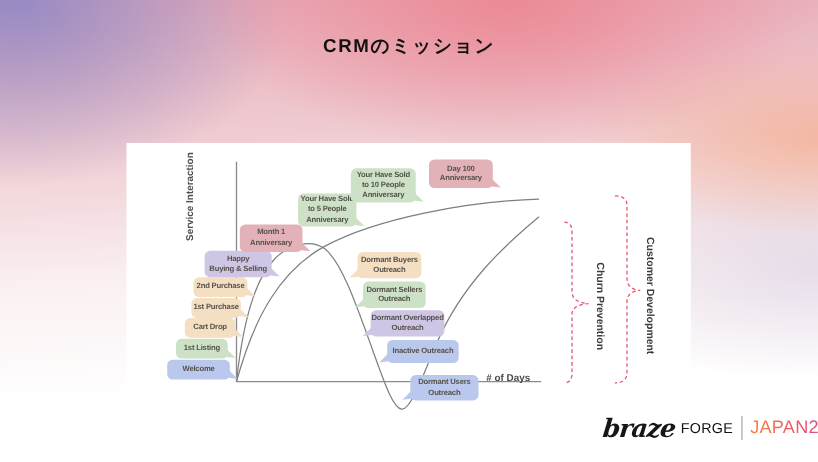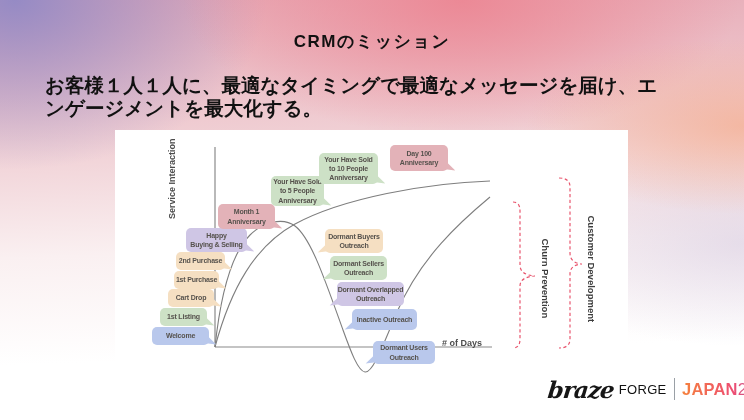--- a/index.html
+++ b/index.html
@@ -71,30 +71,29 @@
     letter-spacing:-1px; transform:skewX(-6deg);
   }
   .brand-bold { font-size:13px; font-weight:400; color:#111; letter-spacing:0.3px; margin-left:-2px; }
   .logo-divider { width:1.5px; height:22px; background:#9aa0a6; }
   .event-name {
     font-size:16.5px; letter-spacing:0.2px;
     background:linear-gradient(90deg,#f5823c 0%, #ee4d72 55%, #8f63ad 100%);
     -webkit-background-clip:text; background-clip:text;
     color:transparent; -webkit-text-fill-color:transparent;
   }
-  .event-name .w-bold { font-weight:700; }
+  .event-name .w-bold { font-weight:400; }
   .event-name .w-light { font-weight:400; }
 </style>
 </head>
 <body>
 
 <div class="slide">
 
   <div class="title">CRMのミッション</div>
-  <div class="subtitle">お客様１人１人に、最適なタイミングで最適なメッセージを届け、エンゲージメントを最大化する。</div>
 
   <div class="chart-panel">
 
     <svg class="chart-svg" width="513" height="248" viewBox="0 0 513 248">
 
       <line x1="100" y1="17" x2="100" y2="217" stroke="#8a8a8a" stroke-width="1.2"></line>
       <line x1="100" y1="217" x2="377" y2="217" stroke="#8a8a8a" stroke-width="1.2"></line>
 
       <path d="M 100 217 C 116 158, 140 116, 180 94 C 228 68, 312 53, 375 51" fill="none" stroke="#7e7e7e" stroke-width="1.1"></path>
 

